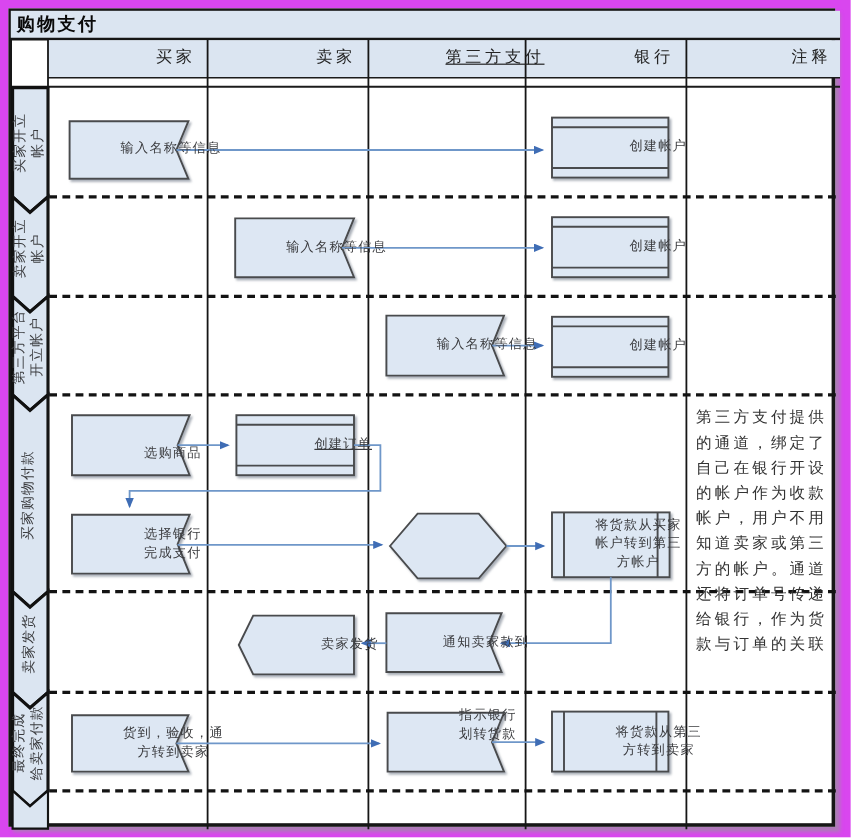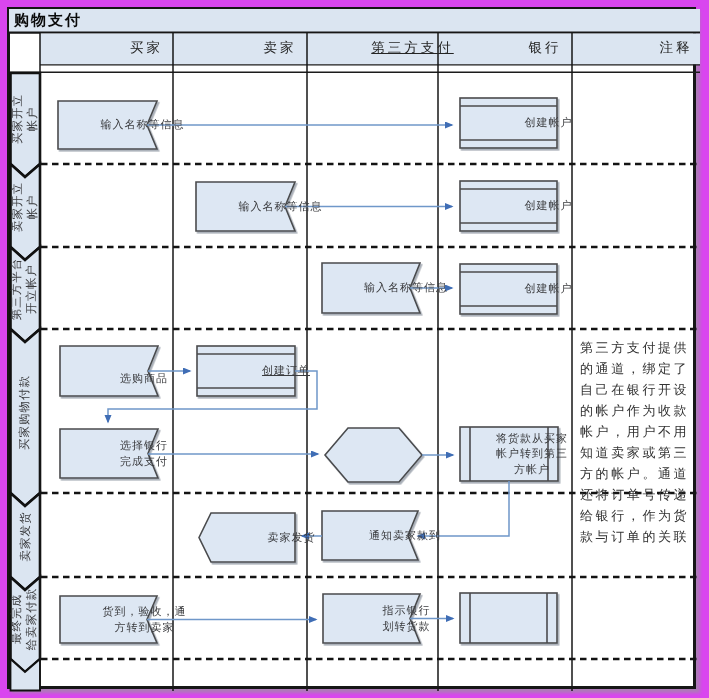--- a/index.html
+++ b/index.html
@@ -184,18 +184,20 @@
   <div class="t" style="left:197px;top:346px;width:98px;height:50px;text-decoration:underline;">创建订单</div>
   <div class="t" style="left:60px;top:429px;width:88px;height:49px;">选择银行
 完成支付</div>
   <div class="t" style="left:454px;top:427px;width:76px;height:54px;">将货款从买家
 帐户转到第三
 方帐户</div>
   <div class="t" style="left:208px;top:513px;width:87px;height:49px;">卖家发货</div>
   <div class="t" style="left:322px;top:511px;width:86px;height:49px;">通知卖家款到</div>
   <div class="t" style="left:62px;top:596px;width:85px;height:47px;">货到，验收，通
 方转到卖家</div>
-  <div class="t" style="left:323px;top:594px;width:87px;height:49px;">指示银行
+  <div class="t" style="left:323px;top:580px;width:87px;height:49px;">指示银行
 划转货款</div>
+  <div class="t" style="left:471px;top:593px;width:76px;height:50px;">将货款从第三
+方转到卖家</div>
 
   <div class="note-text" style="left:580px;top:337px;width:117px;">第三方支付提供的通道，绑定了自己在银行开设的帐户作为收款帐户，用户不用知道卖家或第三方的帐户。通道还将订单号传递给银行，作为货款与订单的关联</div>
 
 </div>
 
 </body></html>

